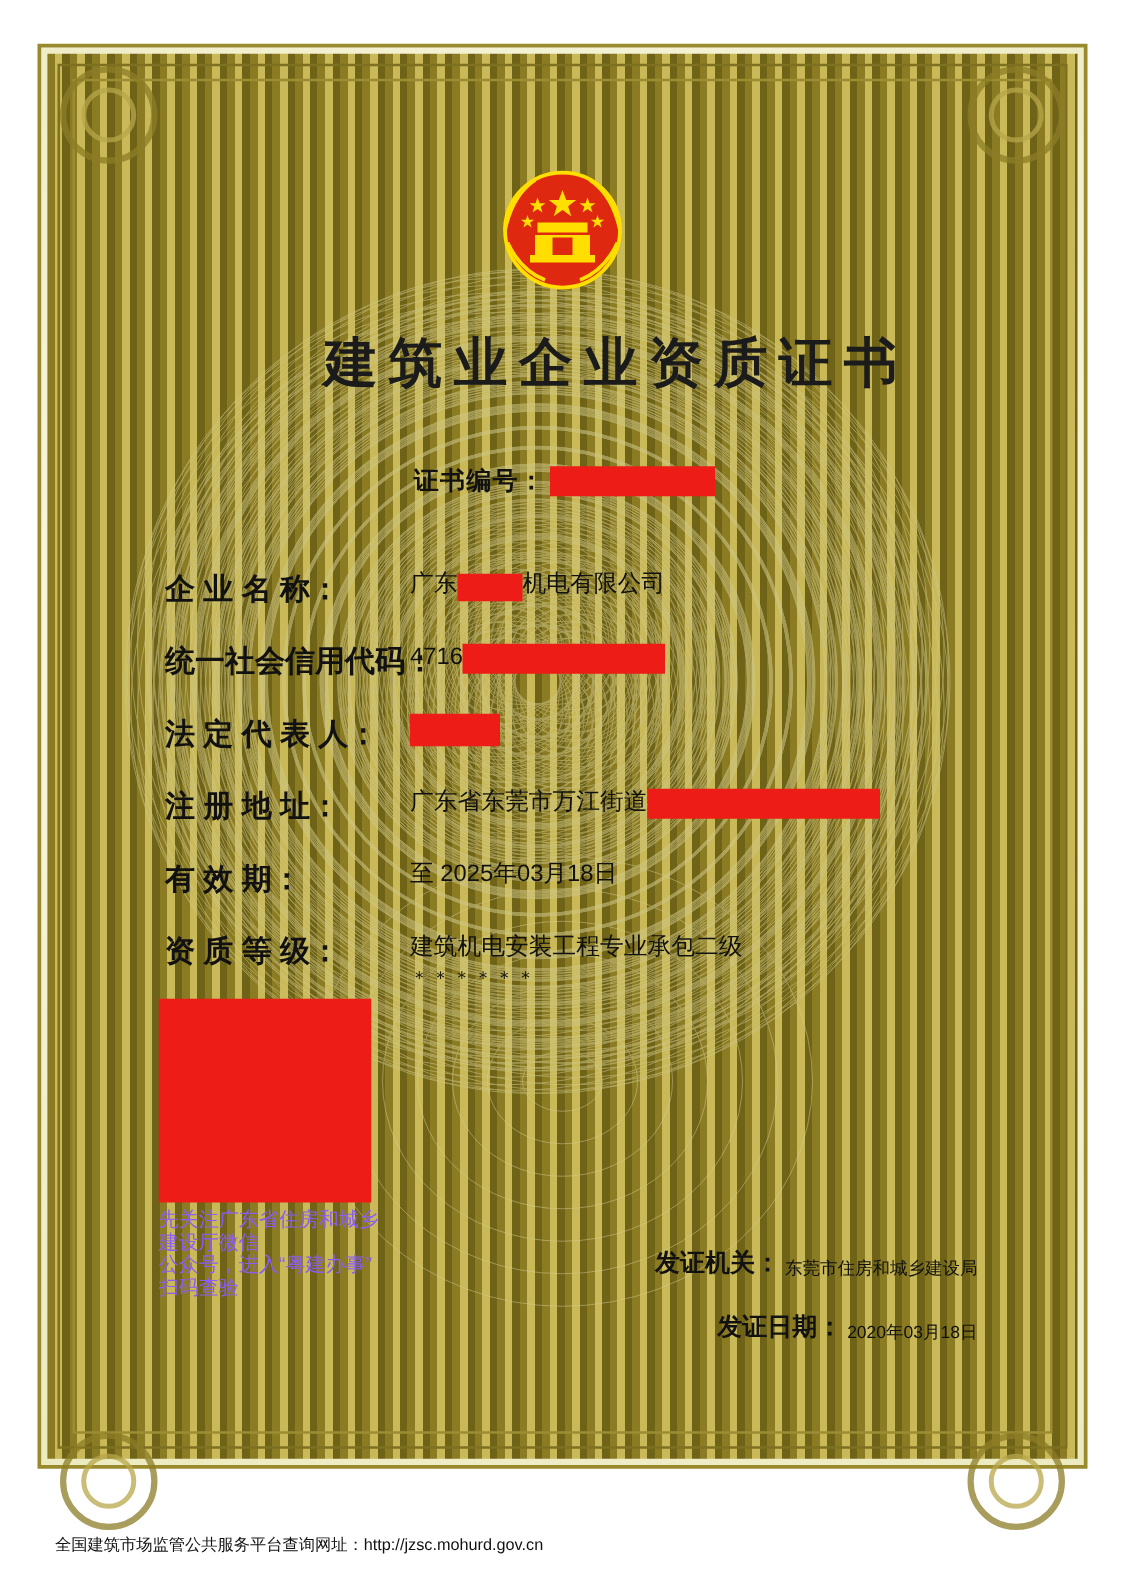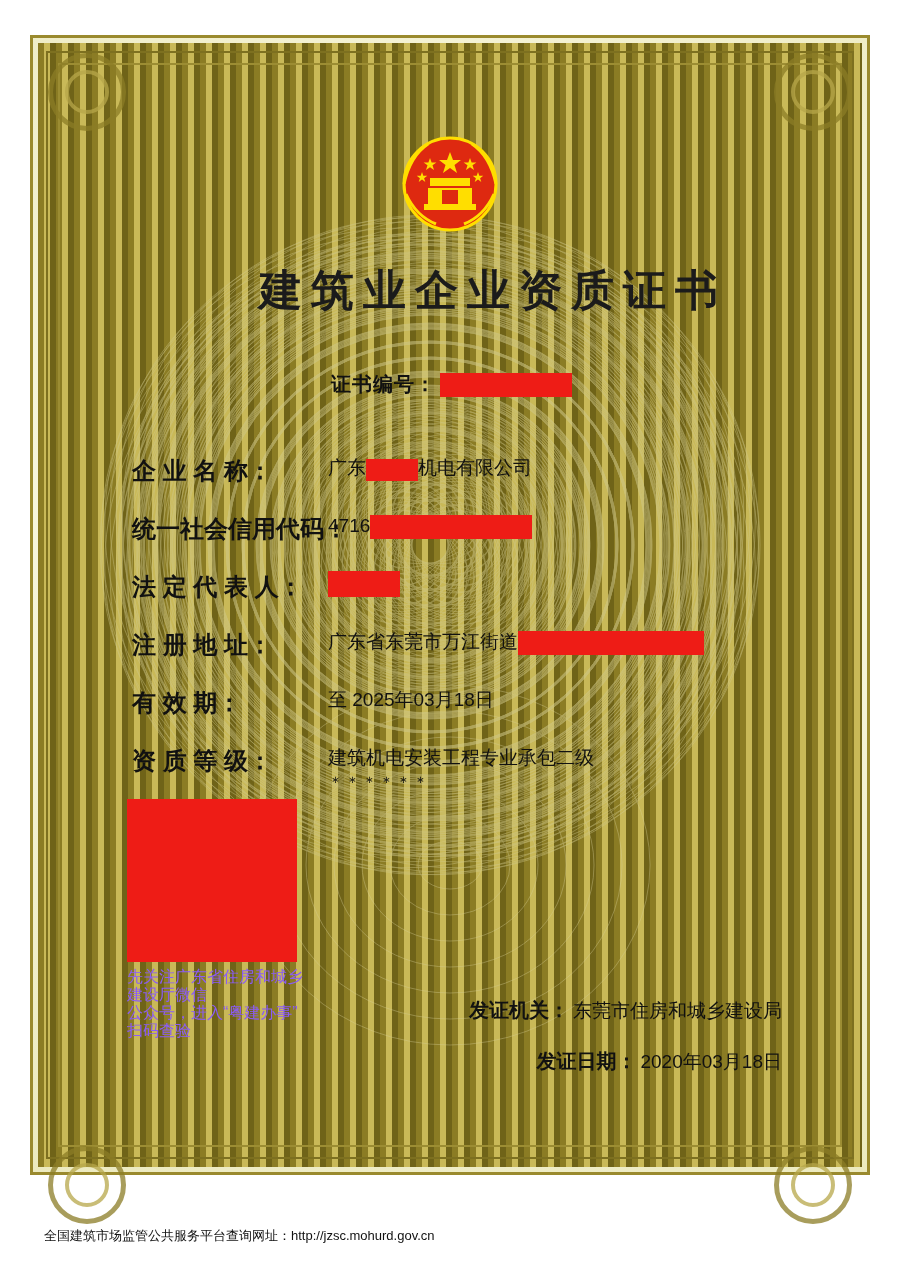--- a/index.html
+++ b/index.html
@@ -217,21 +217,21 @@
     justify-content: flex-end;
   }
   .issuer-label {
     font-size: 20px;
     font-weight: bold;
     color: #111;
     margin-right: 4px;
     white-space: pre;
   }
   .issuer-value {
-    font-size: 19px;
+    font-size: 14px;
     color: #111;
     white-space: pre;
   }
 
   
   .footer {
     position: absolute;
     left: 44px;
     top: 1226px;
     width: 800px;

